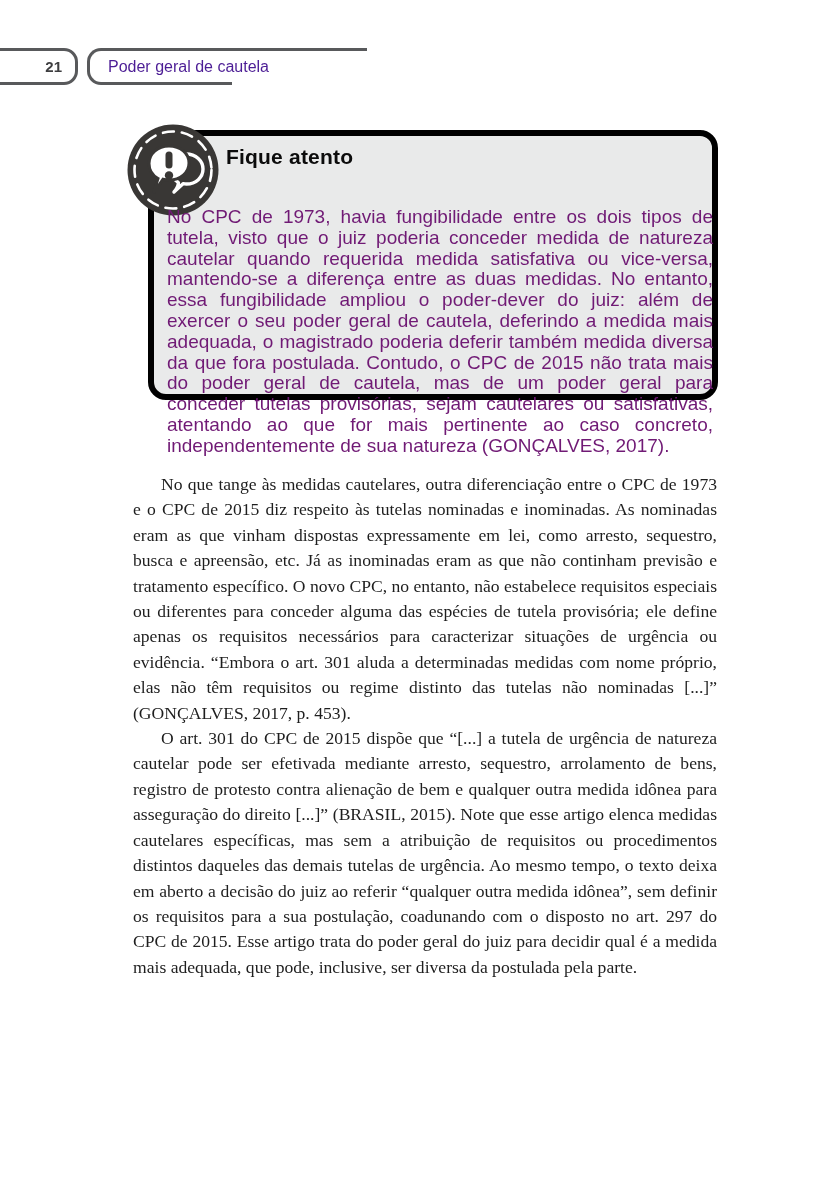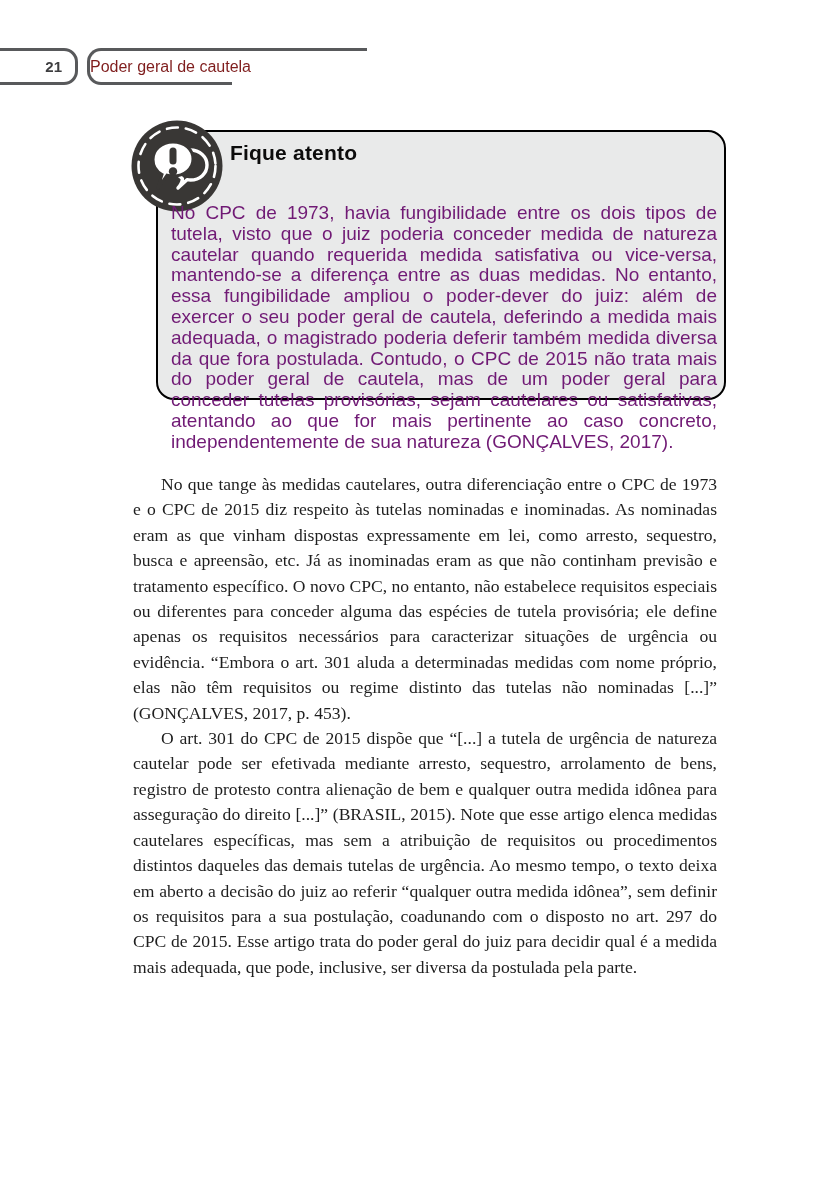--- a/index.html
+++ b/index.html
@@ -12,32 +12,32 @@
   
   .tab-page-number {
     position:absolute; left:-34px; top:48px; width:112px; height:37px;
     border:3px solid #58595b; border-radius:14px; background:#fff;
     display:flex; align-items:center; justify-content:flex-end; padding-right:13px;
     font-family:"Liberation Sans", sans-serif; font-weight:bold; font-size:15px; color:#3e3e40;
   }
   .tab-running-title {
     position:absolute; left:87px; top:48px; width:280px; height:37px;
     border:3px solid #58595b; border-right:none; border-radius:14px 0 0 14px;
-    display:flex; align-items:center; padding-left:0;
-    font-family:"Liberation Sans", sans-serif; font-size:16px; color:#7f1d1d;
+    display:flex; align-items:center; padding-left:18px;
+    font-family:"Liberation Sans", sans-serif; font-size:16px; color:#4c1d95;
     background:transparent;
   }
   .tab-bottom-patch {
     position:absolute; left:232px; top:81px; width:140px; height:8px; background:#ffffff;
   }
 
   
   .callout {
-    position:absolute; left:156px; top:130px; width:570px; height:270px;
-    background:#e9eaea; border:2px solid #000000; border-radius:18px;
+    position:absolute; left:148px; top:130px; width:570px; height:270px;
+    background:#e9eaea; border:6px solid #000000; border-radius:18px;
   }
   .callout-icon { position:absolute; left:-28px; top:-13px; width:94px; height:94px; }
   .callout-title {
     position:absolute; left:72px; top:9px;
     font-family:"Liberation Sans", sans-serif; font-weight:bold; font-size:21px; color:#0c0c0c;
     letter-spacing:0.2px;
   }
   .callout-body {
     position:absolute; left:13px; top:71px; width:546px;
     font-family:Liberation Sans, sans-serif; font-size:19px; line-height:20.8px;

